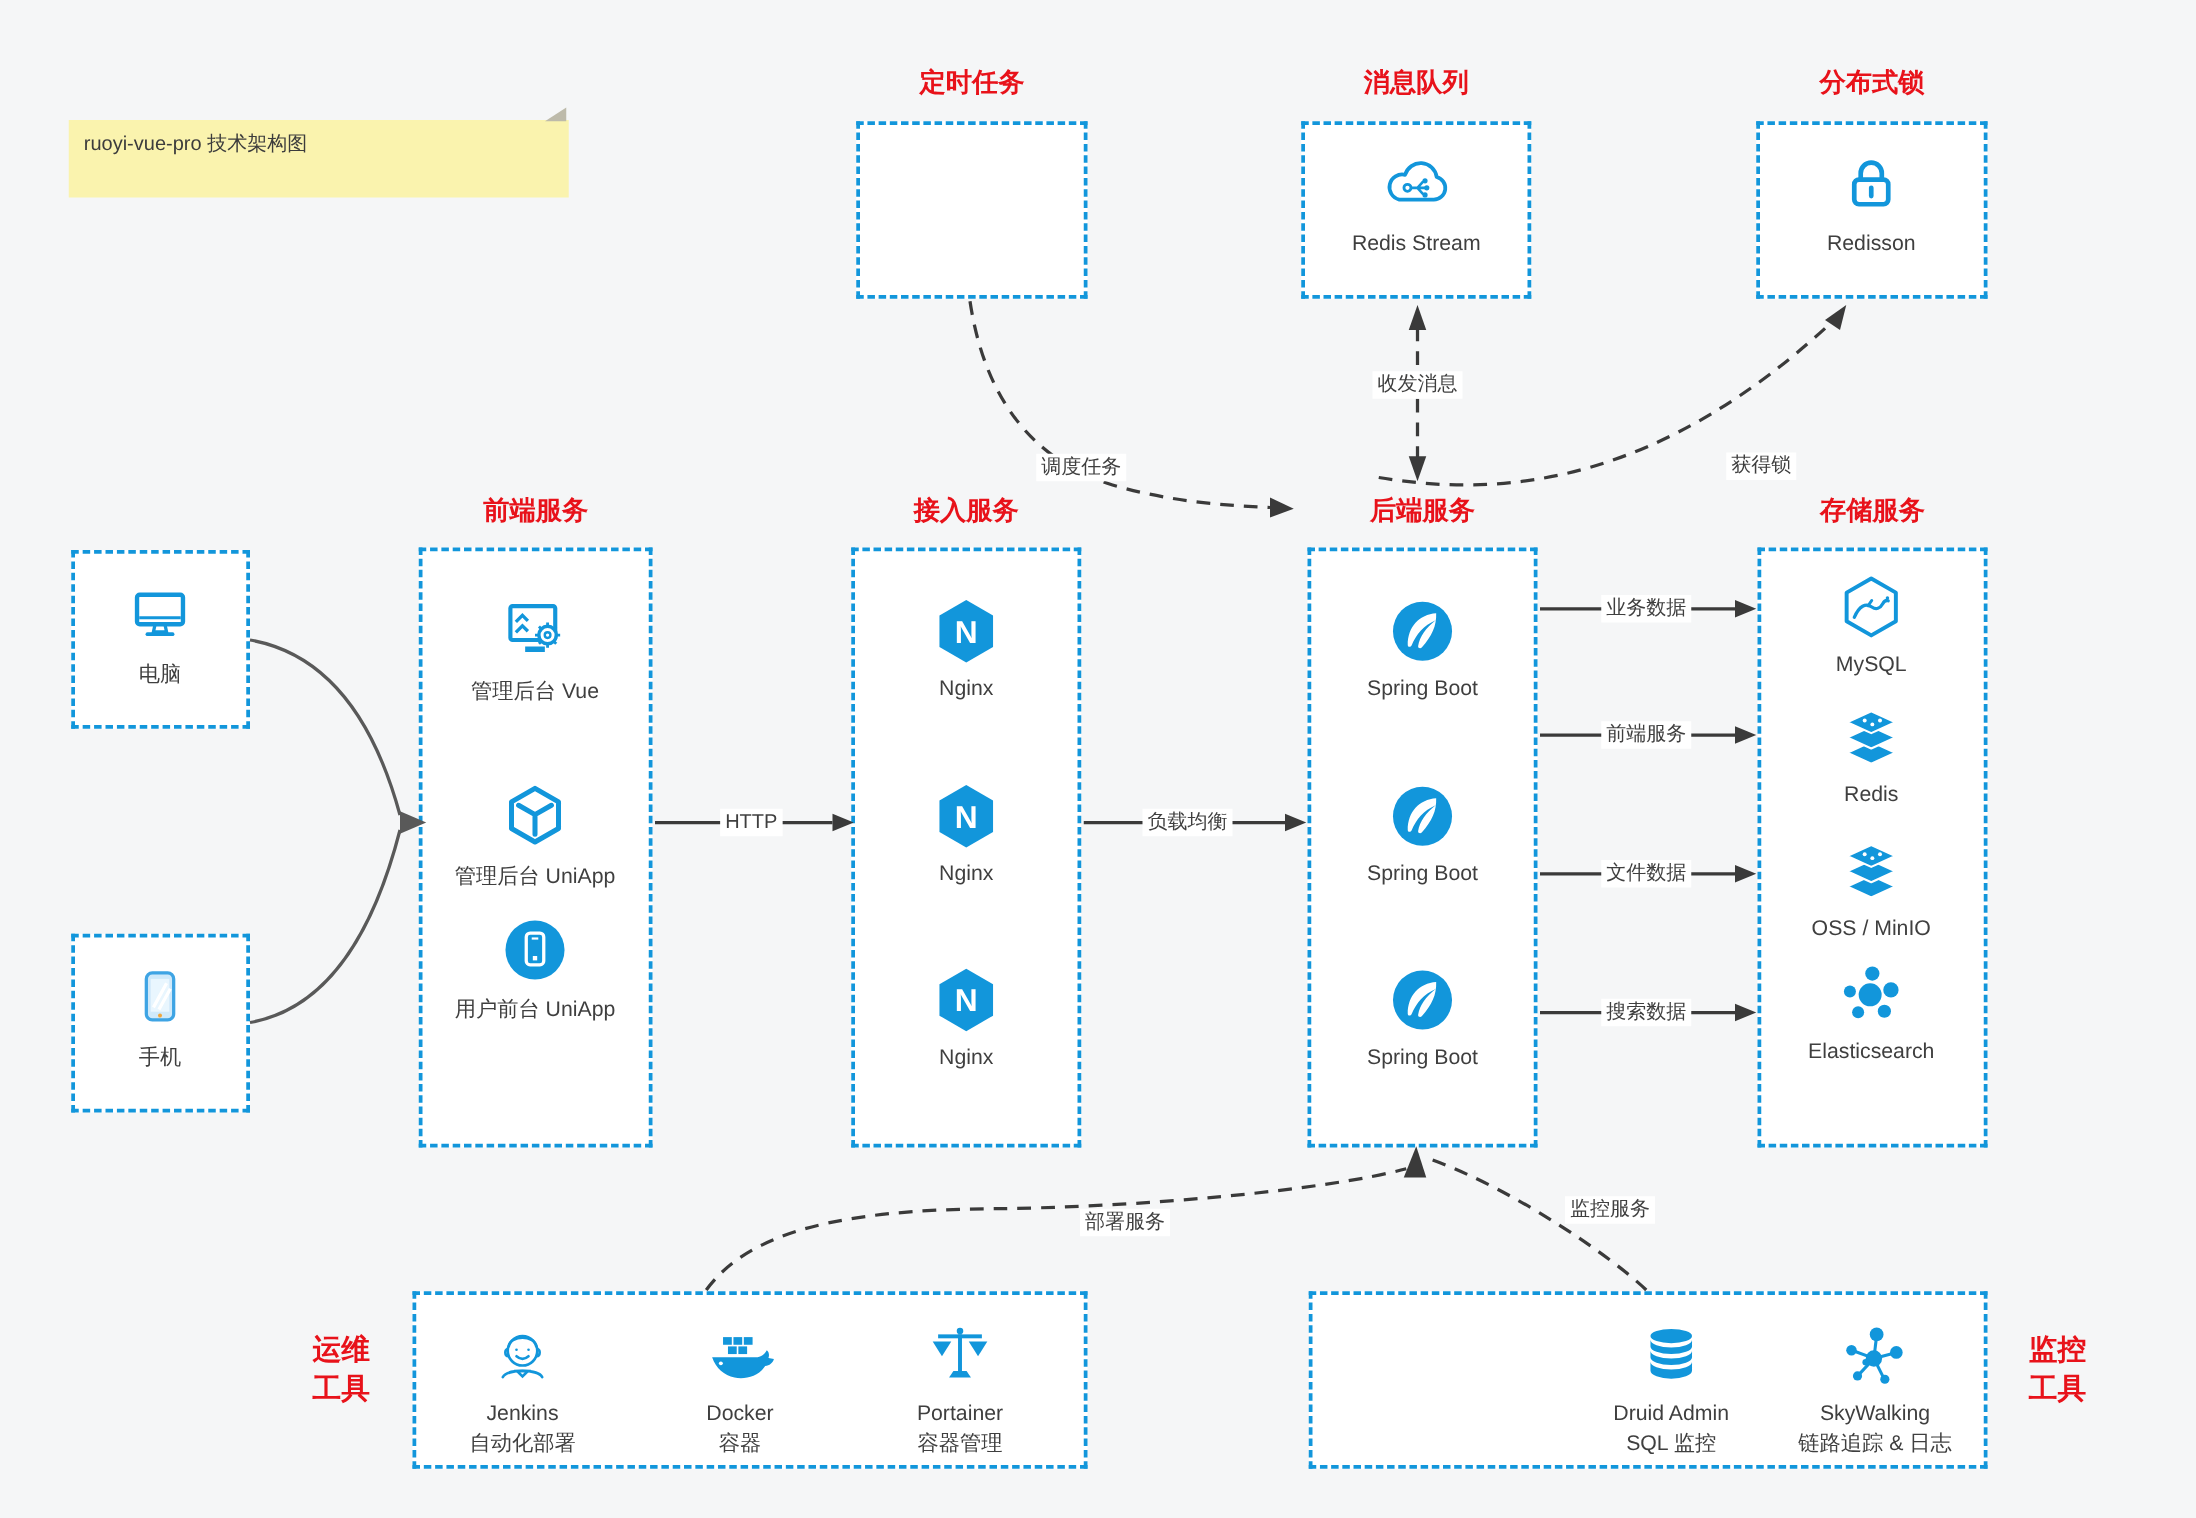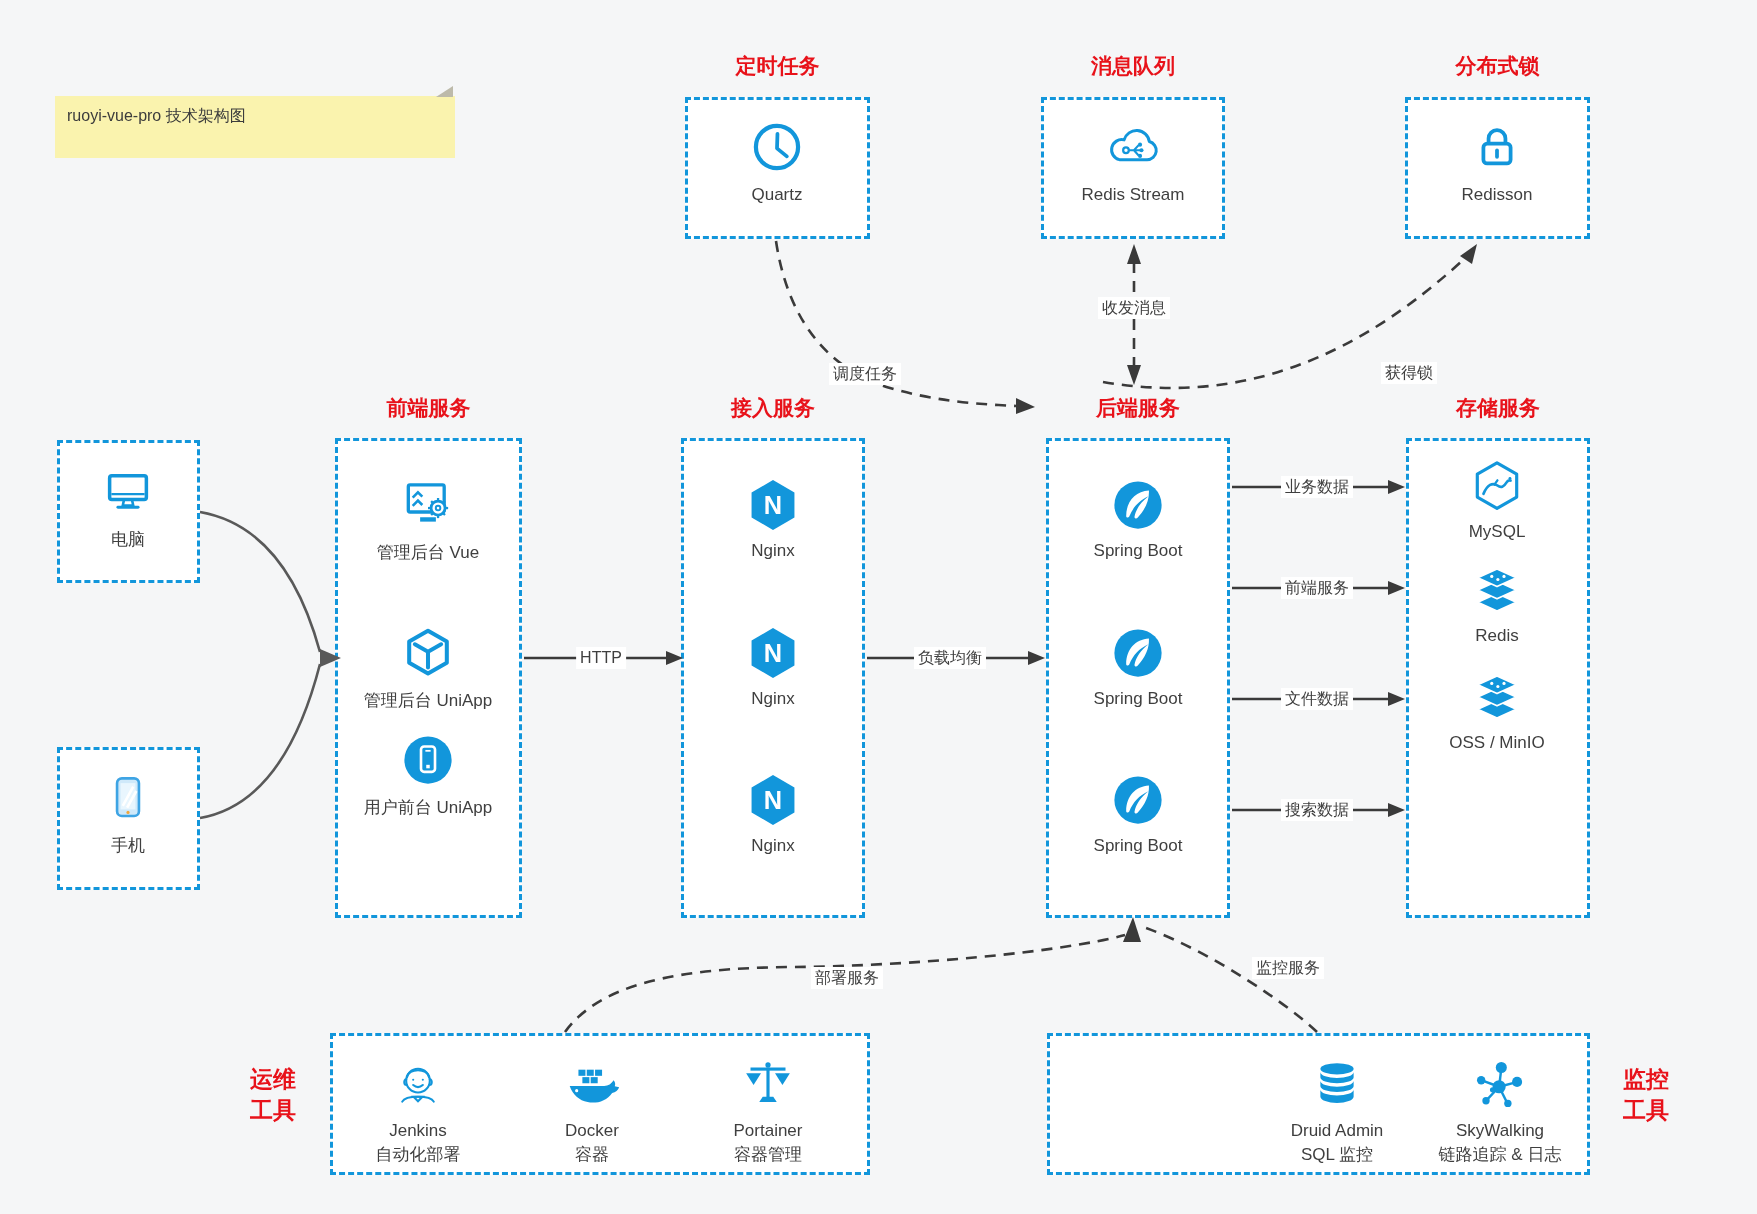--- a/index.html
+++ b/index.html
@@ -107,30 +107,23 @@
 
   <div class="chip" style="left:601px;top:658px">HTTP</div>
   <div class="chip" style="left:950px;top:658px">负载均衡</div>
   <div class="chip" style="left:1317px;top:487px">业务数据</div>
   <div class="chip" style="left:1317px;top:588px">前端服务</div>
   <div class="chip" style="left:1317px;top:699px">文件数据</div>
   <div class="chip" style="left:1317px;top:810px">搜索数据</div>
   <div class="chip" style="left:865px;top:374px">调度任务</div>
   <div class="chip" style="left:1134px;top:308px">收发消息</div>
   <div class="chip" style="left:1409px;top:373px">获得锁</div>
-  <div class="chip" style="left:847px;top:978px">部署服务</div>
+  <div class="chip" style="left:900px;top:978px">部署服务</div>
   <div class="chip" style="left:1288px;top:968px">监控服务</div>
 
-  <div class="node" style="left:777px;top:117px">
-    <svg class="icon60" viewBox="0 0 64 64">
-      <circle cx="32" cy="32" r="22.5" fill="none" stroke="#1296db" stroke-width="4.5"></circle>
-      <path d="M32.5 18 L32 33.5 L42.5 42" fill="none" stroke="#1296db" stroke-width="4" stroke-linecap="round" stroke-linejoin="round"></path>
-    </svg>
-    <div class="lbl">Quartz</div>
-  </div>
 
   <div class="node" style="left:1133px;top:117px">
     <svg class="icon60" viewBox="0 0 64 64">
       <path d="M17.5 45.5 h29.5 a9.8 9.8 0 0 0 2.4 -19.3 a13.8 13.8 0 0 0 -26.9 -1.8 a10.5 10.5 0 0 0 -5 21.1 Z" fill="none" stroke="#1296db" stroke-width="3.2" stroke-linejoin="round"></path>
       <circle cx="24.5" cy="35.5" r="3" fill="none" stroke="#1296db" stroke-width="2.4"></circle>
       <path d="M27.5 35.5 H33 M33 35.5 L38 30 M33 35.5 L38 41 M33 35.5 H39.5" stroke="#1296db" stroke-width="2.2" fill="none"></path>
       <circle cx="39.5" cy="29.5" r="2.2" fill="#1296db"></circle>
       <circle cx="41" cy="35.5" r="2.2" fill="#1296db"></circle>
       <circle cx="39.5" cy="41.5" r="2.2" fill="#1296db"></circle>
     </svg>
@@ -280,20 +273,33 @@
         <polygon points="32,22 54,32 32,42 10,32"></polygon>
         <polygon points="32,8 54,18 32,28 10,18"></polygon>
       </g>
       <circle cx="26" cy="16.5" r="1.8" fill="#ffffff"></circle>
         <circle cx="33" cy="20" r="1.8" fill="#ffffff"></circle>
         <circle cx="40" cy="16.5" r="1.8" fill="#ffffff"></circle>
     </svg>
     <div class="lbl">OSS / MinIO</div>
   </div>
 
+  <div class="node" style="left:1497px;top:767px">
+    <svg class="icon56" viewBox="0 0 64 64">
+      <g fill="#1296db">
+        <circle cx="31" cy="33" r="10.5"></circle>
+        <circle cx="33" cy="13.5" r="6.5"></circle>
+        <circle cx="12.5" cy="30" r="5.5"></circle>
+        <circle cx="50" cy="28.5" r="7"></circle>
+        <circle cx="20" cy="49" r="5.5"></circle>
+        <circle cx="44" cy="48" r="6"></circle>
+      </g>
+    </svg>
+    <div class="lbl">Elasticsearch</div>
+  </div>
 
   <div class="node" style="left:418px;top:1057px">
     <svg class="icon56" viewBox="0 0 64 64">
       <g fill="none" stroke="#1296db" stroke-width="2.4" stroke-linecap="round">
         <circle cx="32" cy="27" r="13.5"></circle>
         <path d="M19.5 23 C21 12.5 43 12.5 44.5 23"></path>
         <path d="M18.5 25.5 c-3 0 -3 6.5 0.5 6.5 M45.5 25.5 c3 0 3 6.5 -0.5 6.5"></path>
         <path d="M14 51 C18 43.5 46 43.5 50 51"></path>
         <path d="M27 45.5 h10 l-5 5 z"></path>
         <path d="M26.5 32 c3.5 3 7.5 3 11 0"></path>

